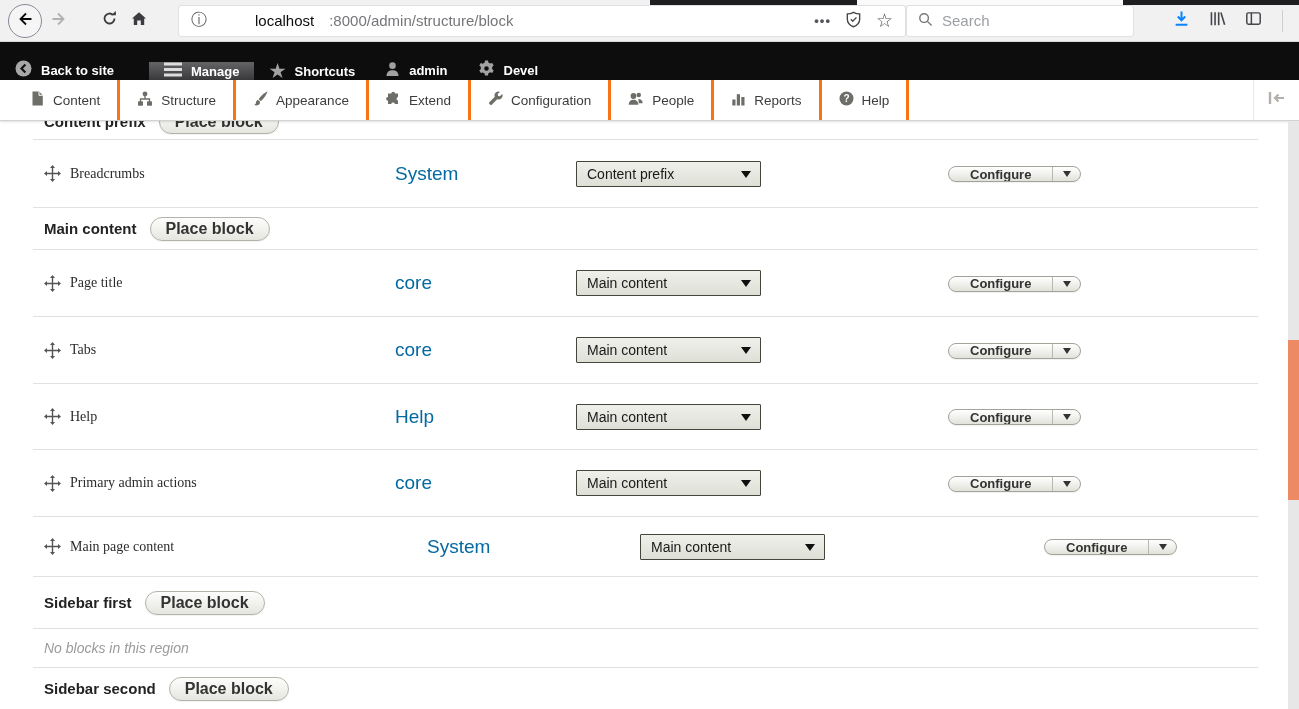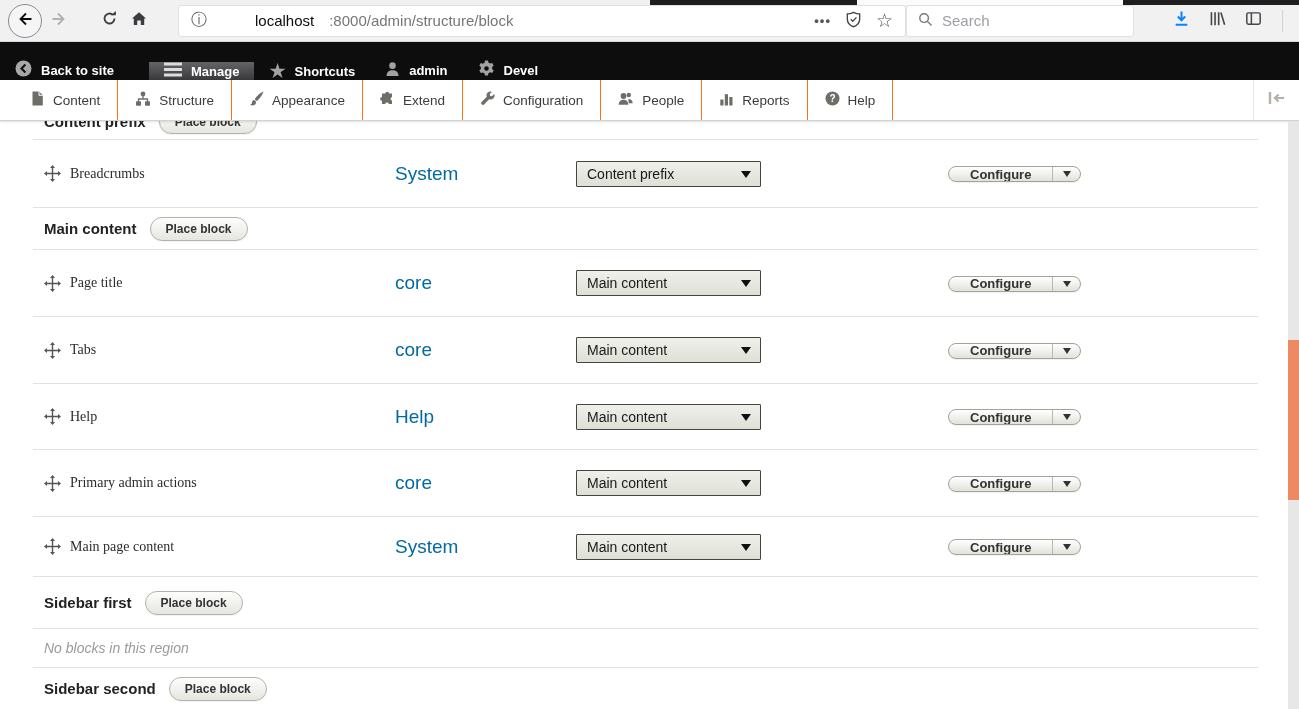--- a/index.html
+++ b/index.html
@@ -40,53 +40,53 @@
   .abar-item { display:flex; align-items:center; gap:9px; padding:0 15px;
     color:#fff; font-size:13px; font-weight:bold; }
   .abar-item.active { background:linear-gradient(#646467,#39393c); margin-left:20px; }
   .abar-star { font-size:18px; color:#a2a2a2; line-height:1; }
 
   
   .tabs-bar { position:absolute; top:80px; left:0; width:1299px; height:41px;
     background:#fff; border-bottom:1px solid #d2d2d0; box-shadow:0 1px 2px rgba(0,0,0,.12);
     display:flex; align-items:stretch; z-index:5; }
   .tab { display:flex; align-items:center; gap:8px; padding:0 17px;
-    border-right:1px solid #f97316; font-size:13.5px; color:#3c3c3c; }
+    border-right:3px solid #f97316; font-size:13.5px; color:#3c3c3c; }
   .tab:first-child { padding-left:30px; }
   .tabs-right { margin-left:auto; border-left:1px solid #e7e7e5; width:46px;
     display:flex; align-items:center; justify-content:center; }
 
   
   .content { position:absolute; top:121px; left:0; right:0; bottom:0; background:#fff;
     overflow:hidden; z-index:1; }
   .btable { margin-left:33px; width:1225px; }
   .region-header { display:flex; align-items:center; gap:13px; padding-left:11px;
     border-bottom:1px solid #e1e1df; }
   .rtitle { font-size:15px; font-weight:bold; color:#232323; }
   .cut { height:36px; margin-top:-17px; }
   .h42 { height:42px; } .h68 { height:68px; } .h67 { height:67px; } .h66 { height:66px; }
-  .h60 { height:60px; } .h52 { height:52px; } .h39 { height:39px; }
+  .h60 { height:60px;gap:32px; } .h52 { height:52px; } .h39 { height:39px; }
   .h41 { height:41px; border-bottom:none; }
   .block-row { display:flex; align-items:center; padding-left:11px;
     border-bottom:1px solid #e1e1df; }
   .c1 { width:351px; display:flex; align-items:center; gap:9px;font-family:Liberation Serif, serif; }
   .c2 { width:181px; font-size:19px; color:#0369a1; }
   .c3 { width:372px; }
   .c4 { flex:1; }
   .blabel { font-size:14px; color:#2c2c2c; }
   .drag { display:flex; flex:none; cursor:move; }
   .select { position:relative; width:185px; height:26px; border:1px solid #45453e;
     background:linear-gradient(#f0f0eb,#dedfd6); display:flex; align-items:center;
     padding:0 24px 0 10px; font-size:14px; color:#191919; border-radius:1px; }
   .sel-arrow { position:absolute; right:9px; top:50%; margin-top:-3px; width:0; height:0;
     border-left:5px solid transparent; border-right:5px solid transparent;
     border-top:7px solid #101010; }
   .btn-pill { display:inline-flex; align-items:center; height:24px; padding:0 15px;
     border:1px solid #b3b3ab; border-radius:12px;
-    background:linear-gradient(#fdfdfc,#e6e6e0); font-weight:bold; font-size:12px;
+    background:linear-gradient(#fdfdfc,#e6e6e0); font-weight:bold; font-size:16px;
     color:#333; box-shadow:0 1px 1px rgba(0,0,0,.05); white-space:nowrap; }
   .btn-split { display:inline-flex; height:16px; border:1px solid #a3a39b; border-radius:14px;
     background:linear-gradient(#ffffff,#e2e2db); box-shadow:0 1px 1px rgba(0,0,0,.06);
     overflow:hidden; }
   .bs-main { display:flex; align-items:center; padding:0 21px; font-weight:bold;
     font-size:13px; color:#333; border-right:1px solid #b9b9b1; }
   .bs-arrow { width:27px; display:flex; align-items:center; justify-content:center; }
   .bs-arrow i { width:0; height:0; border-left:4.5px solid transparent;
     border-right:4.5px solid transparent; border-top:6px solid #333; }
   .empty-row { display:flex; align-items:center; padding-left:11px;

